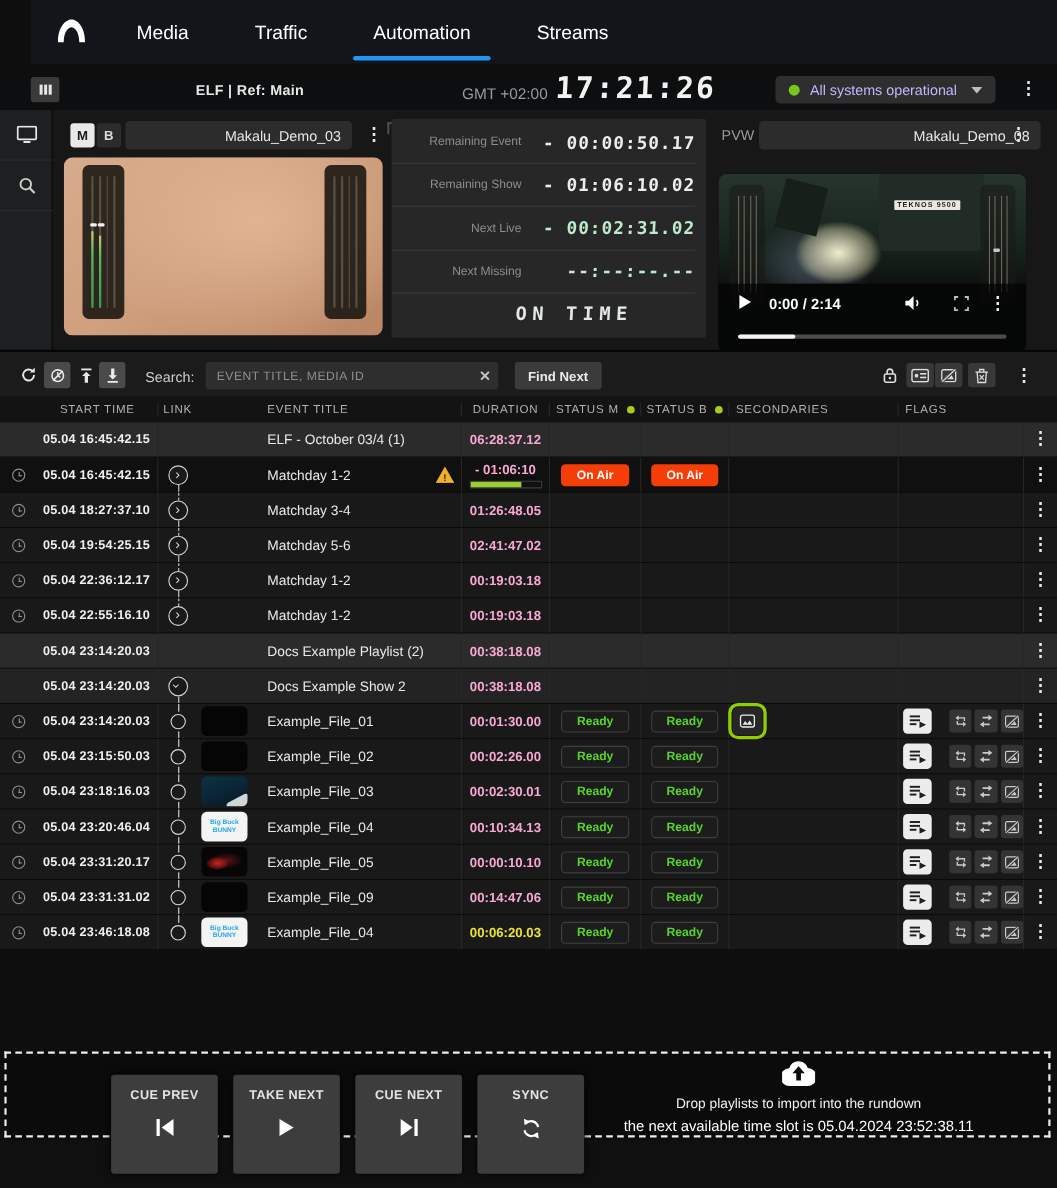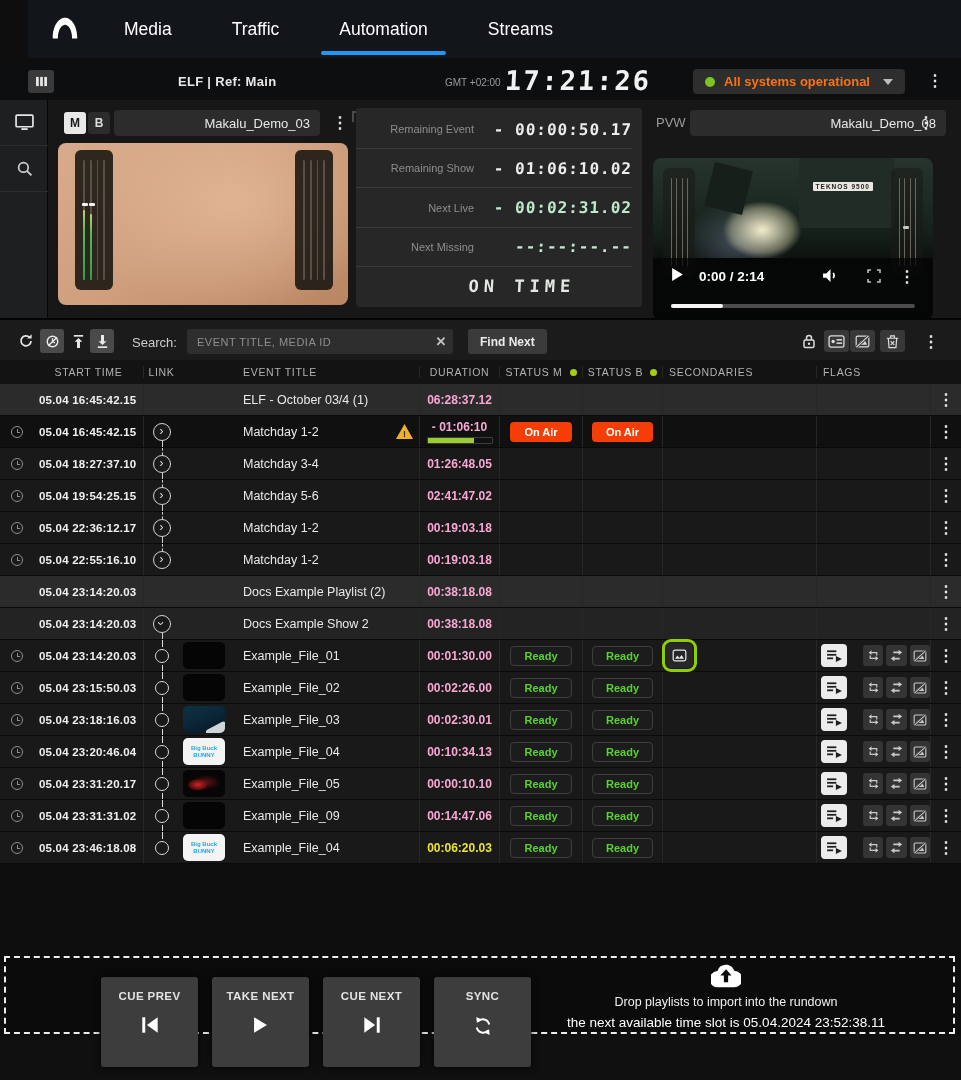--- a/index.html
+++ b/index.html
@@ -11,25 +11,25 @@
   #topnav { position:absolute; left:0; top:0; width:961px; height:58px; background:#12161b; display:flex; align-items:stretch;margin-left:28px; }
   #logo { width:34px; height:34px; margin:12px 22px 0 20px; }
   #nav-tabs { display:flex; gap:52px; padding-left:16px; }
   .tab { display:flex; align-items:center; font-size:17.5px; color:#fff; position:relative; cursor:pointer; padding:0 4px; }
   .tab.active::after { content:""; position:absolute; left:-14px; right:-14px; bottom:3px; height:4px; background:#2196f3; border-radius:3px; }
 
   
   #headerbar { position:absolute; left:0; top:63px; width:961px; height:37px; background:#0c0e0f; }
   #hdr-grid-btn { position:absolute; left:28px; top:7px; width:26px; height:23px; background:#3a3a3a; border-radius:3px; display:flex; align-items:center; justify-content:center; }
   #hdr-channel { position:absolute; left:178px; top:11px; font-size:13px; font-weight:700; color:#e8e8e8; letter-spacing:.3px; }
-  #hdr-tz { position:absolute; left:445px; top:14px; font-size:10px; color:#9a9a9a; }
+  #hdr-tz { position:absolute; left:420px; top:14px; font-size:14px; color:#9a9a9a; }
   #hdr-clock { position:absolute; left:505px; top:2px; font-family:"DejaVu Sans Mono", monospace; font-weight:700; font-size:27px; letter-spacing:2px; color:#f2f2f2; transform:skewX(-3deg); }
   #hdr-status { position:absolute; right:56px; top:6px; height:25px; background:#2e2e2e; border-radius:4px; display:flex; align-items:center; gap:9px; padding:0 12px; cursor:pointer; }
   #hdr-status .st-dot { width:10px; height:10px; border-radius:50%; background:#7cc41f; }
-  #hdr-status .st-txt { font-size:13px; font-weight:700; color:#f97316; }
+  #hdr-status .st-txt { font-size:13px; font-weight:400; color:#c4b5fd; }
   #hdr-status .st-caret { width:0; height:0; border-left:5px solid transparent; border-right:5px solid transparent; border-top:6px solid #bdbdbd; margin-left:4px; }
   .vdots { font-size:16px; font-weight:700; color:#dfe9f2; line-height:1; cursor:pointer; letter-spacing:0; }
   #hdr-menu { position:absolute; right:18px; top:10px; }
 
   
   #monitors { position:absolute; left:0; top:100px; width:961px; height:218px; background:#171717; }
   #side-rail { position:absolute; left:0; top:0; width:48px; height:218px; background:#1d1f20; border-right:1px solid #060606; }
   .rail-ico { width:48px; height:46px; display:flex; align-items:center; justify-content:center; cursor:pointer; border-bottom:1px solid #2c2c2c; }
   
   .sq-btn { position:absolute; width:22px; height:22px; border-radius:3px; display:flex; align-items:center; justify-content:center; font-size:12px; font-weight:700; cursor:pointer; }

